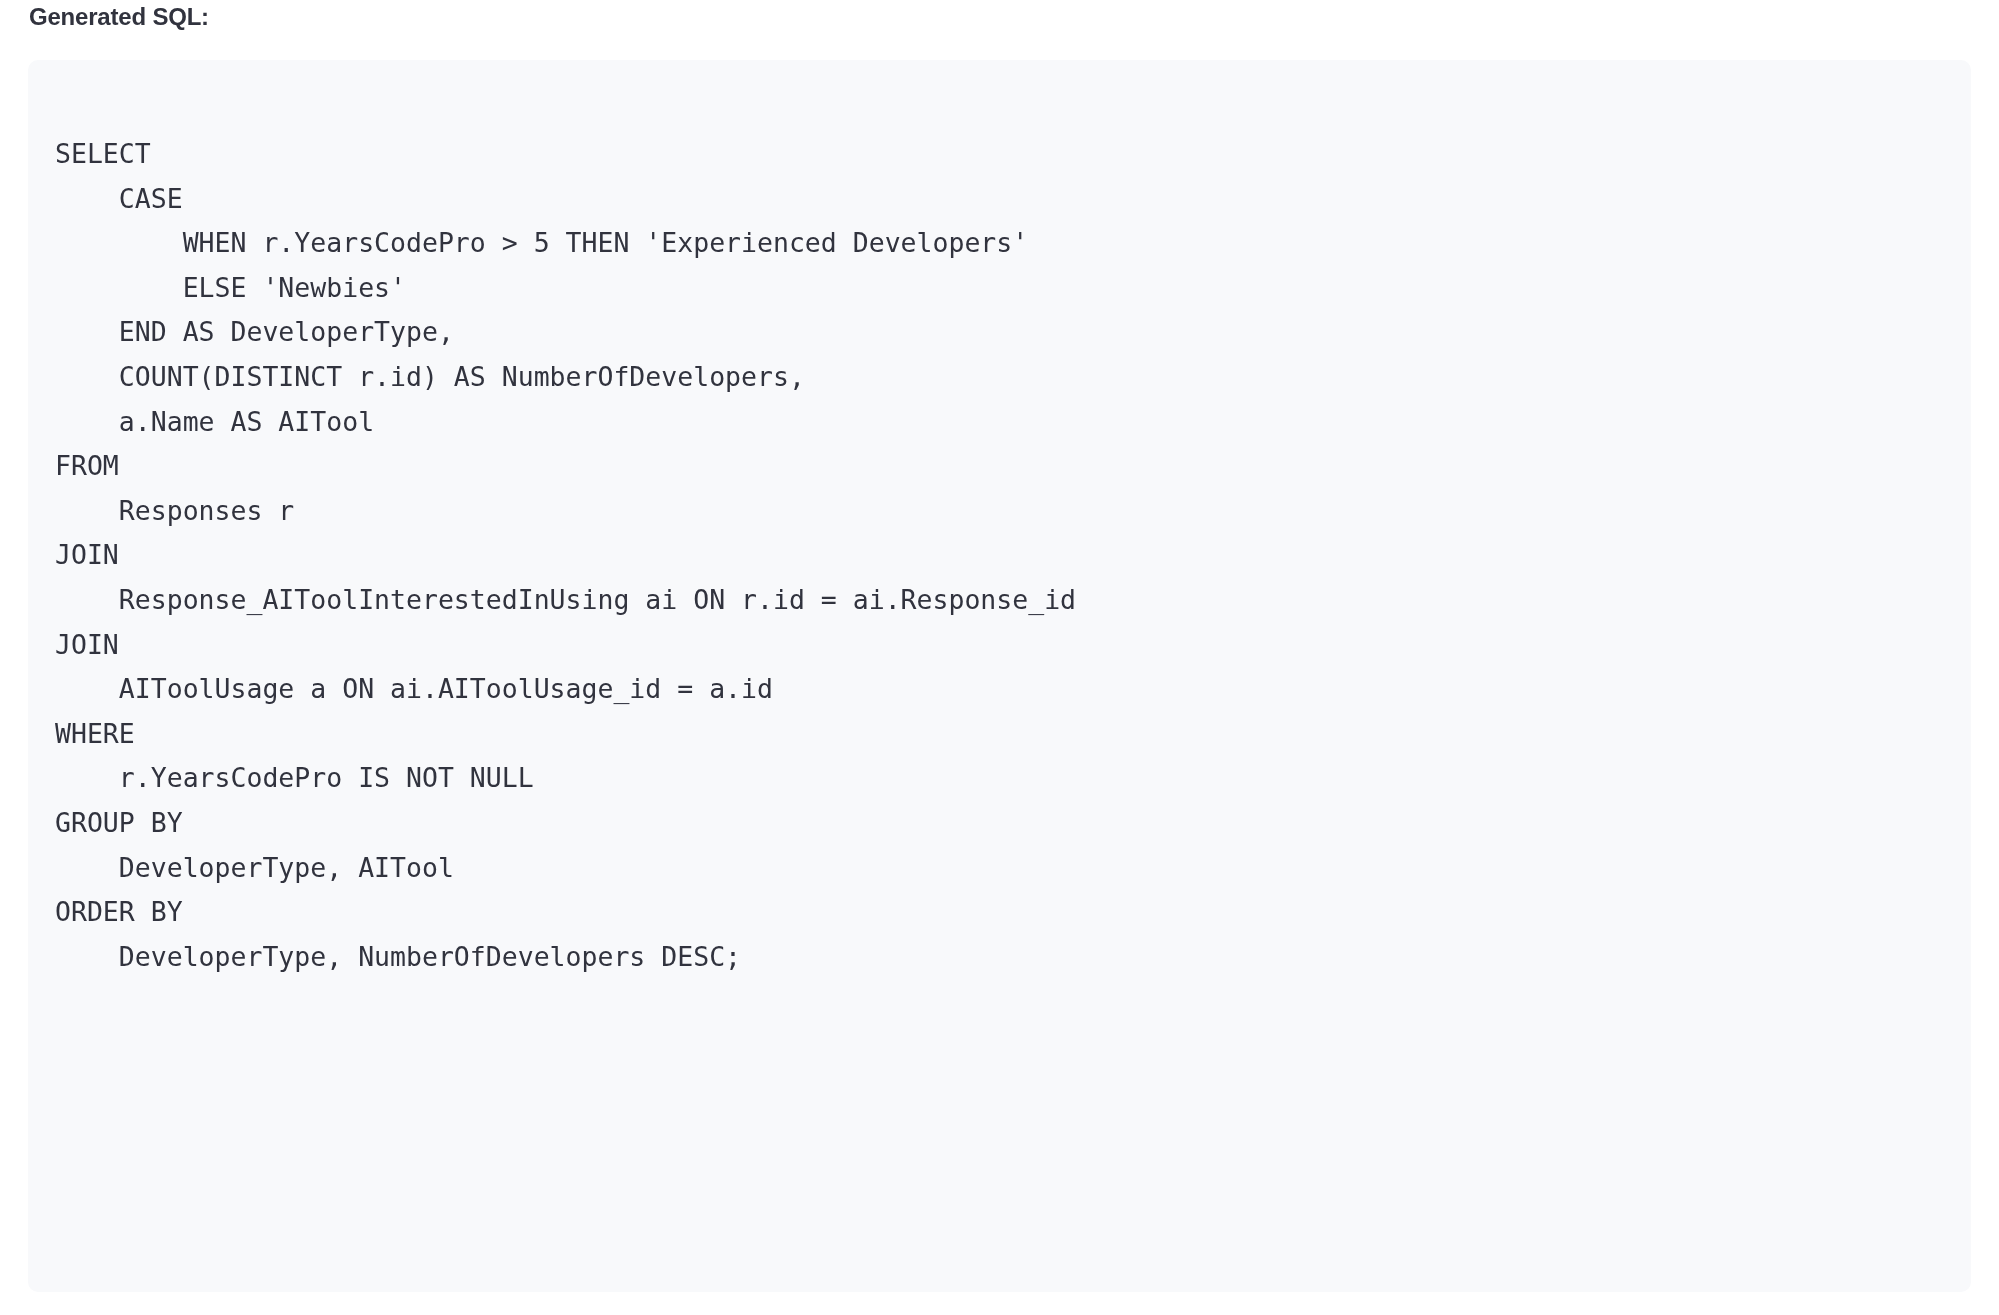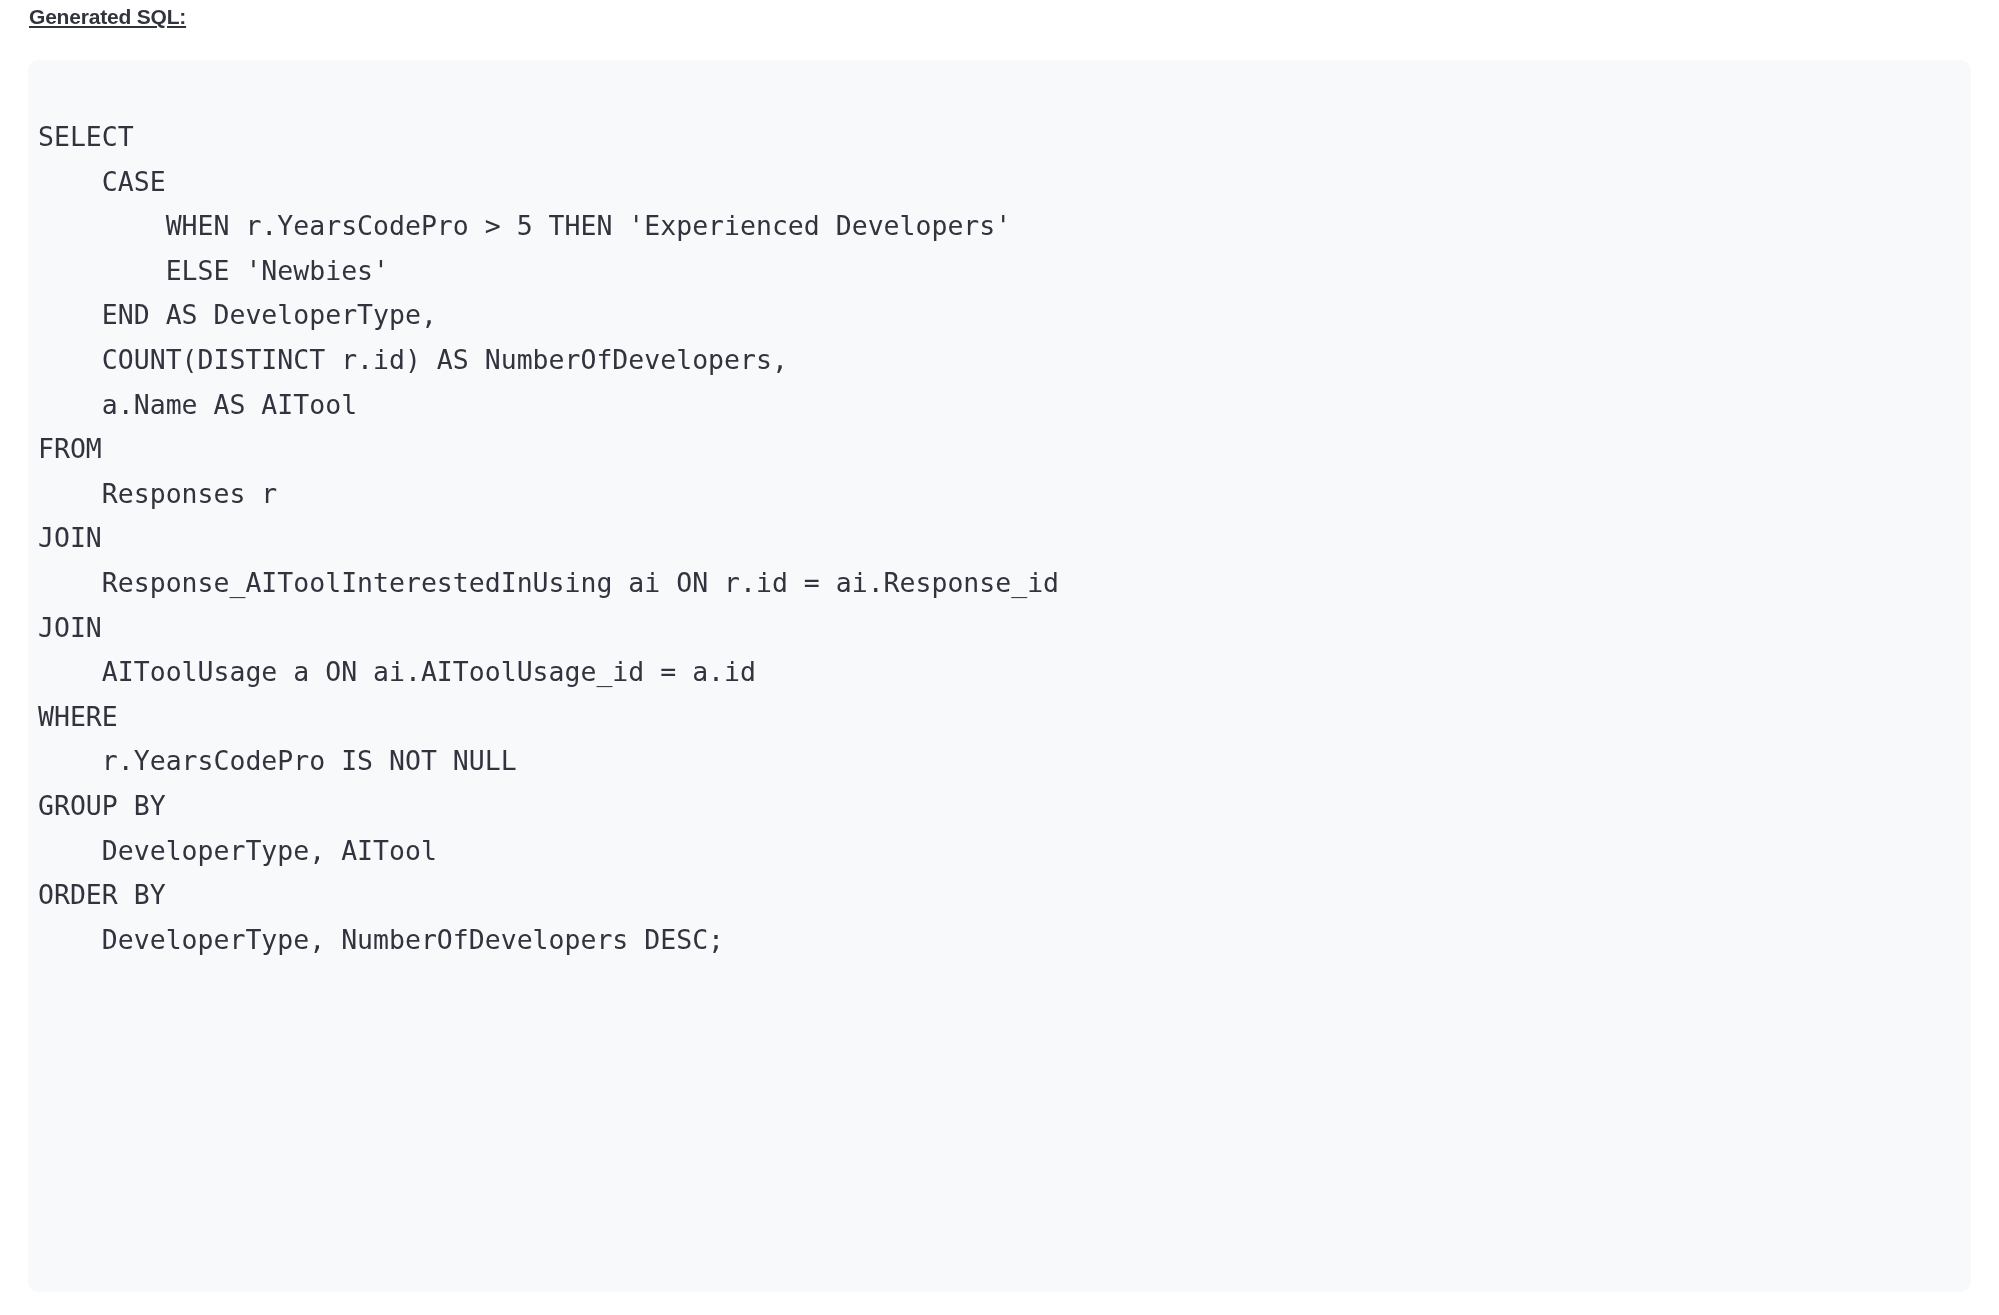--- a/index.html
+++ b/index.html
@@ -23,27 +23,26 @@
     box-sizing: border-box;
     padding: 0;
   }
 
   
   .sql-heading {
     position: absolute;
     left: 29px;
     top: 3px;
     font-family: "Liberation Sans", sans-serif;
-    font-size: 21px;
+    font-size: 24px;
     font-weight: bold;
     line-height: 28px;
     color: #31333e;
     letter-spacing: -0.2px;
     white-space: nowrap;
-    text-decoration: underline;
   }
 
   
   .code-block {
     position: absolute;
     left: 28px;
     top: 60px;
     width: 1943px;
     height: 1232px;
     box-sizing: border-box;
@@ -54,21 +53,21 @@
 
   .code-scroll {
     width: 100%;
     height: 100%;
     box-sizing: border-box;
     padding: 55px 0 55px 0;
     overflow: hidden;
   }
 
   .code-pre {
-    margin: 0;
+    margin: 17px;
     padding: 0;
     font-family: "DejaVu Sans Mono", "Liberation Mono", monospace;
     font-size: 26.5px;
     line-height: 44.6px;
     color: #31333e;
     white-space: pre;
     tab-size: 4;
   }
 
   .code-line {

